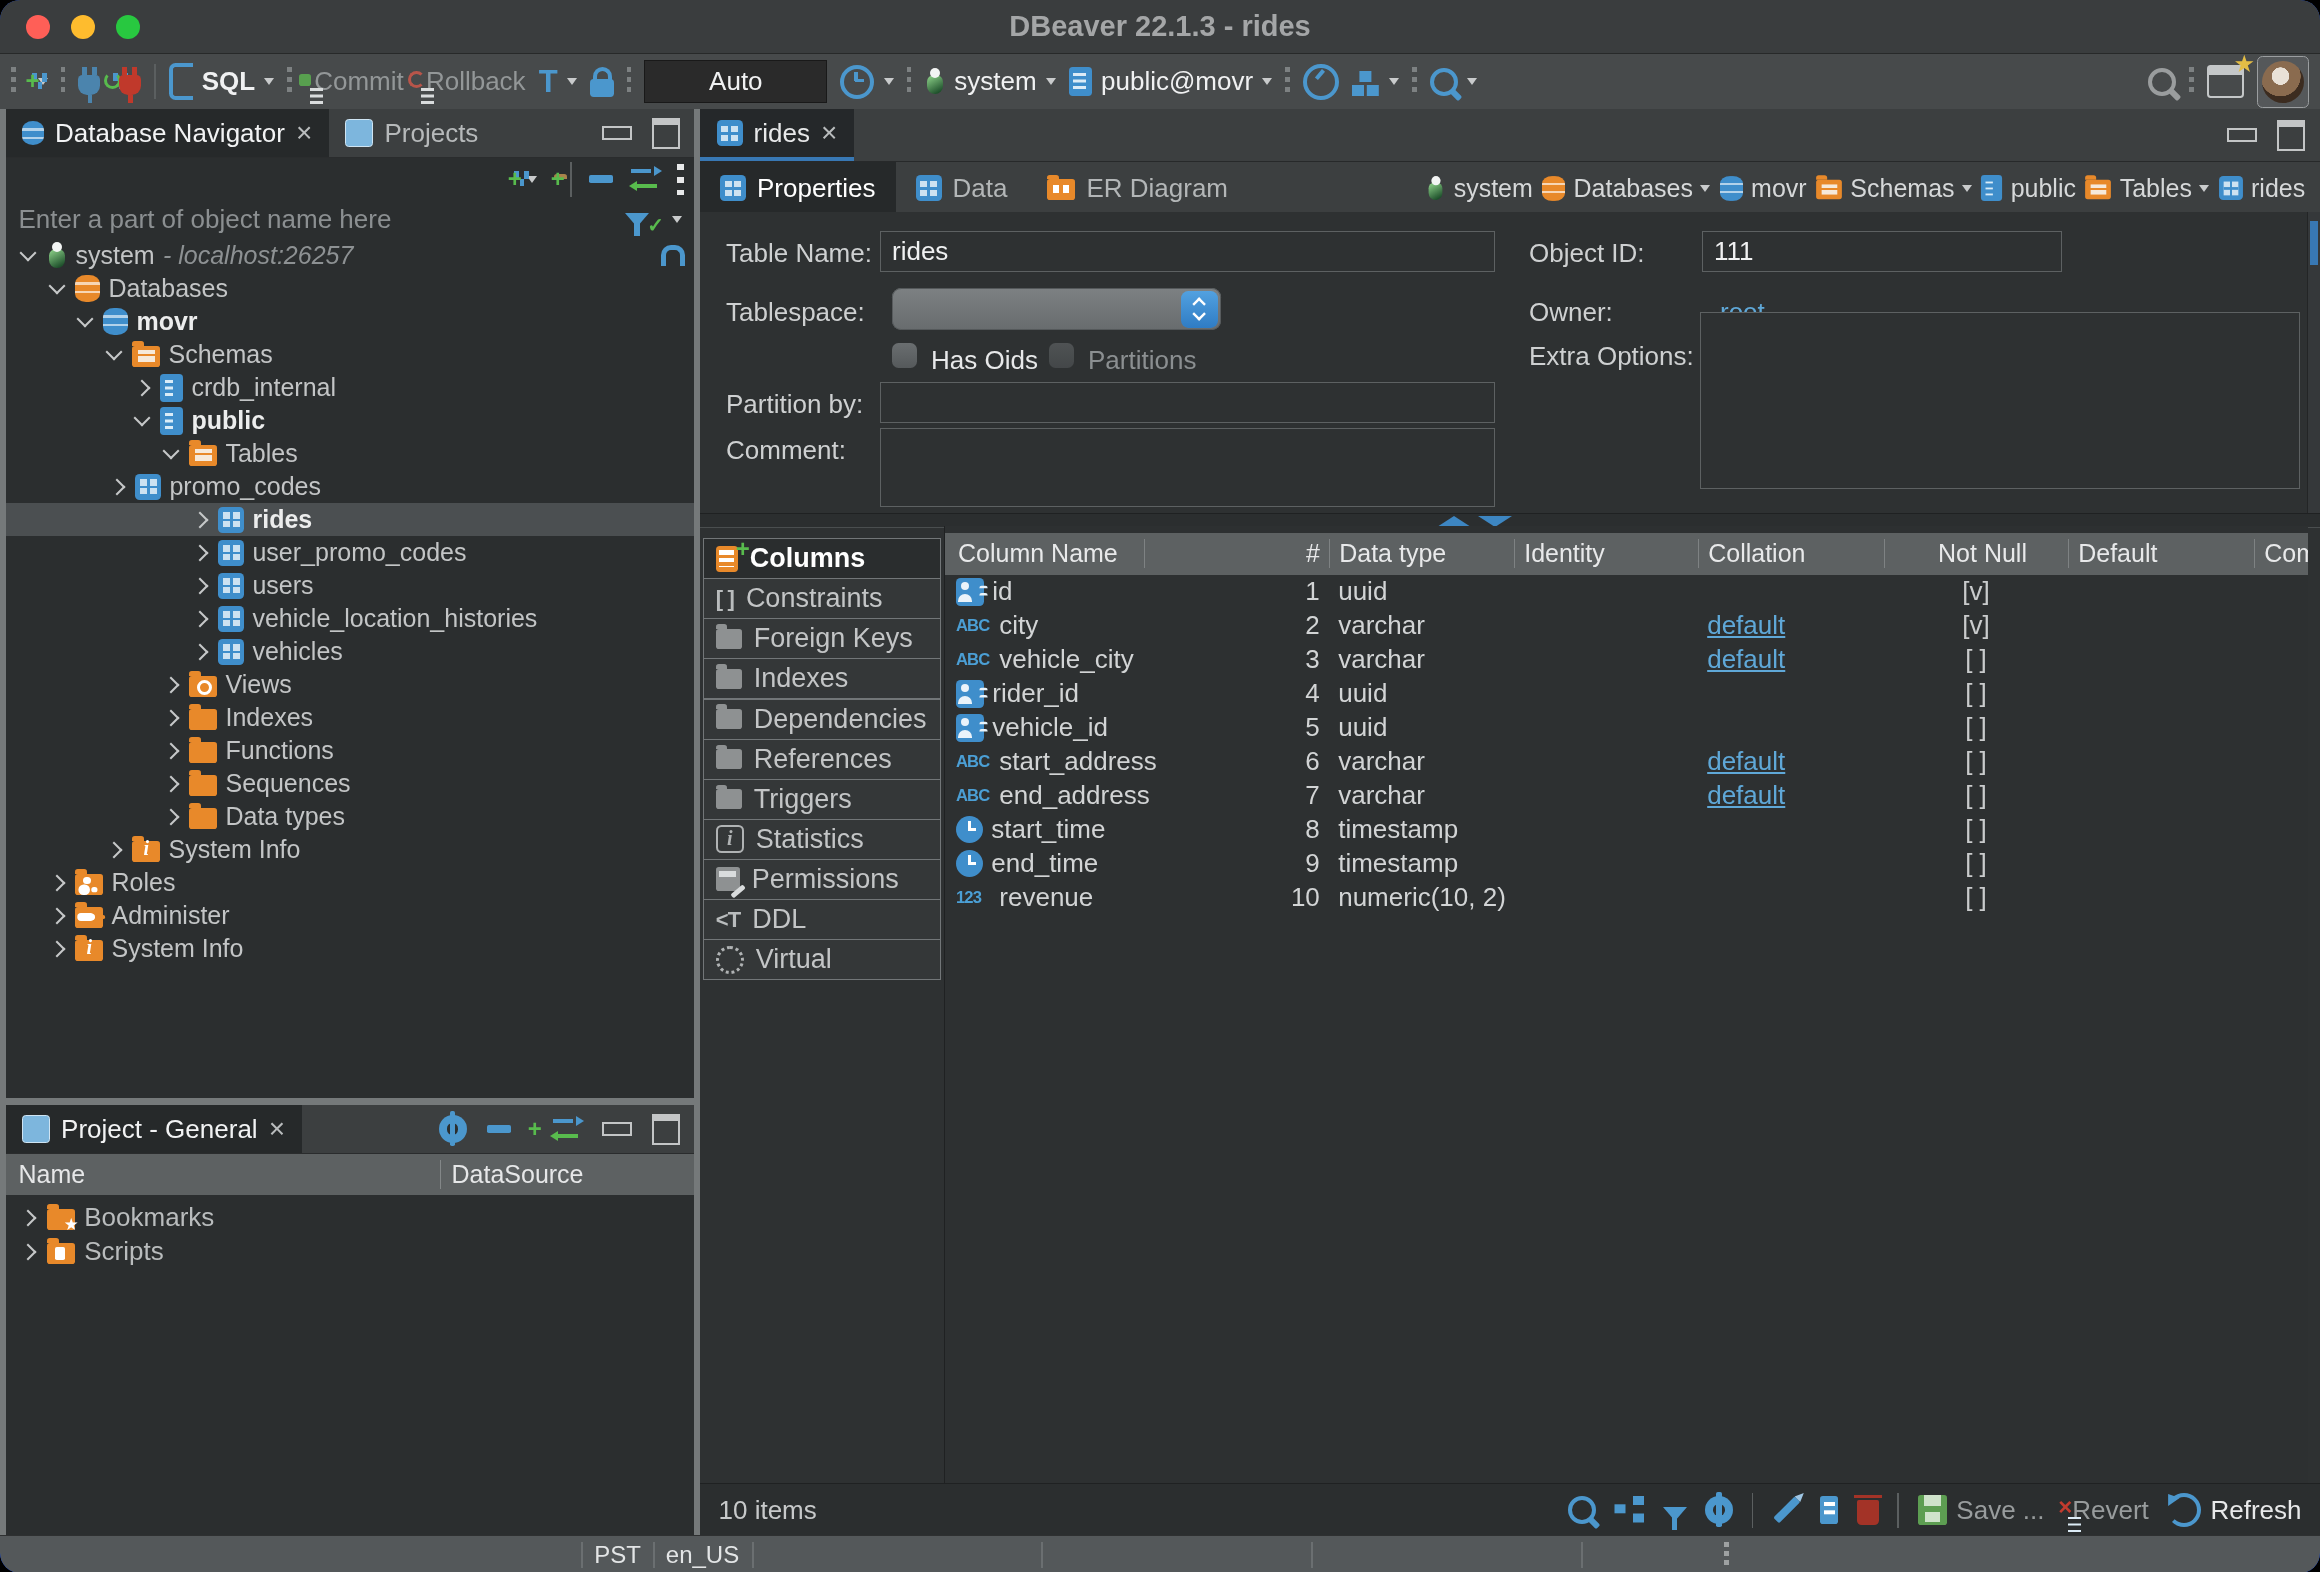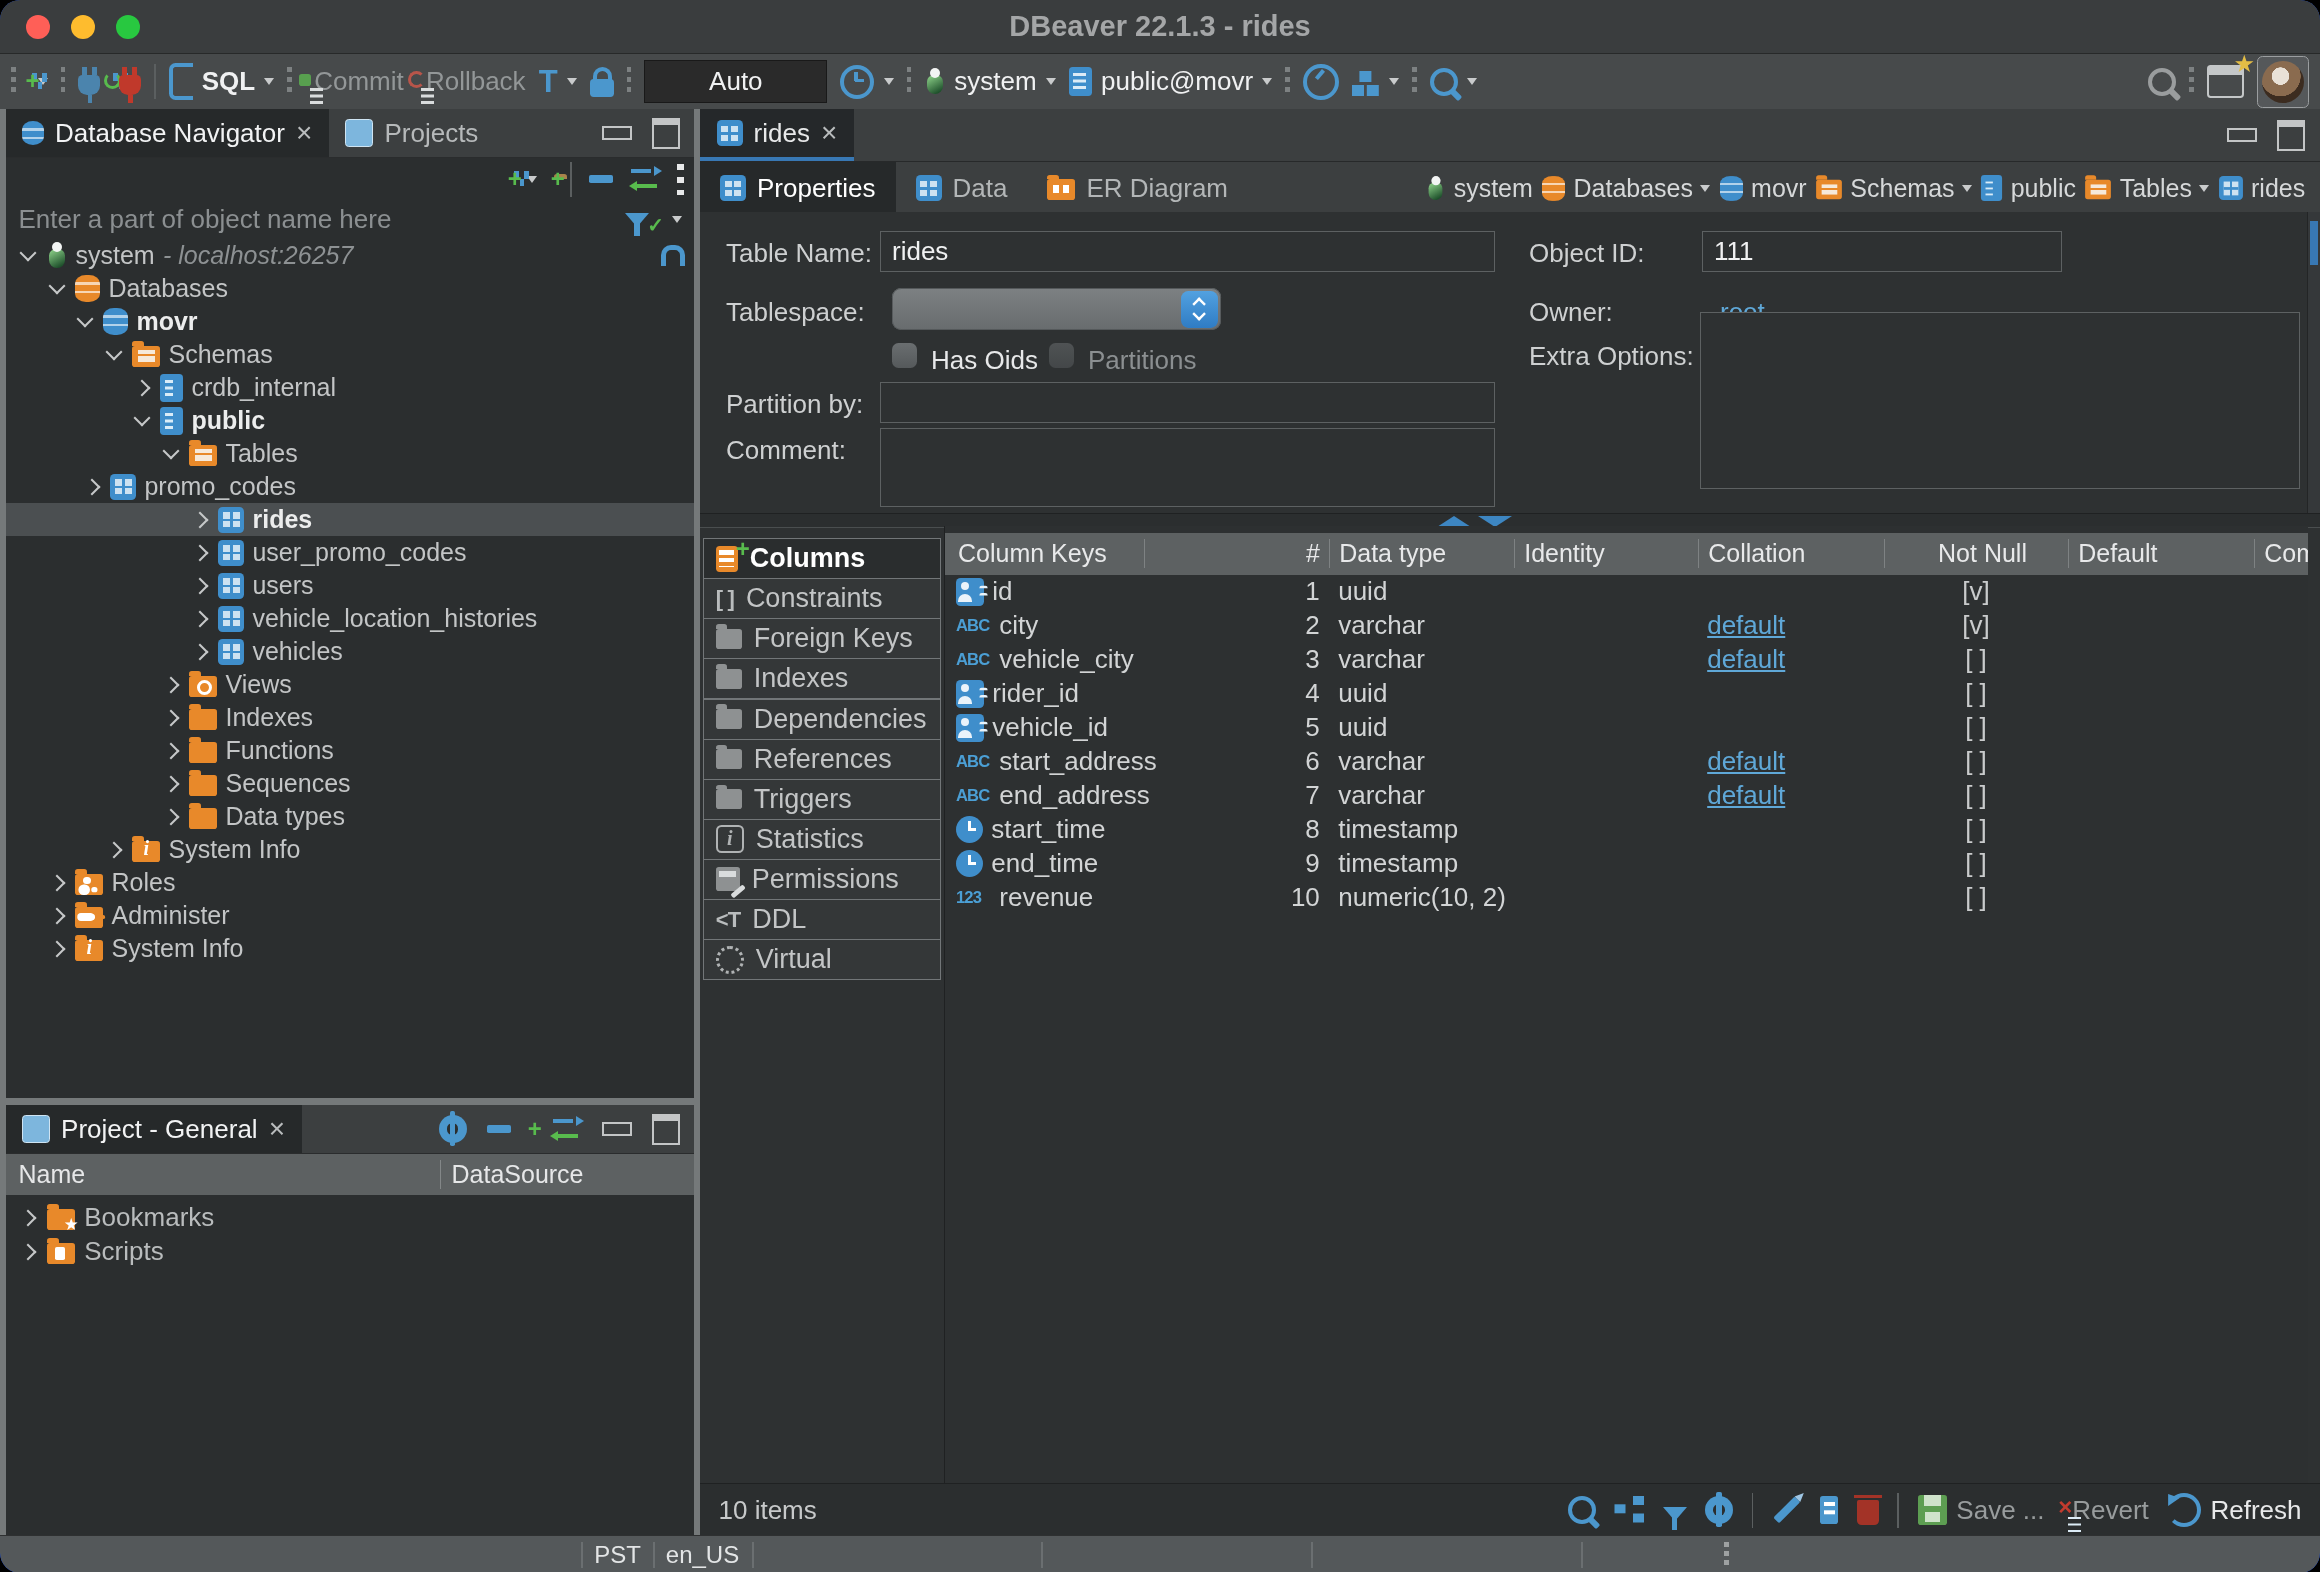--- a/index.html
+++ b/index.html
@@ -392,21 +392,21 @@
           <div class="tree-row" style="padding-left: 127px;">
             <span class="chev down"></span>
             <span class="ti ti-doc"></span>
             <span class="bold">public</span>
           </div>
           <div class="tree-row" style="padding-left: 156px;">
             <span class="chev down"></span>
             <span class="ti ti-table-folder"></span>
             <span>Tables</span>
           </div>
-          <div class="tree-row" style="padding-left: 77px;">
+          <div class="tree-row" style="padding-left: 102px;">
             <span class="chev right"></span>
             <span class="ti ti-table"></span>
             <span>promo_codes</span>
           </div>
           <div class="tree-row selected" style="padding-left: 185px;">
             <span class="chev right"></span>
             <span class="ti ti-table"></span>
             <span class="bold">rides</span>
           </div>
           <div class="tree-row" style="padding-left: 185px;">
@@ -657,21 +657,21 @@
             <span>DDL</span>
           </div>
           <div class="vtab">
             <span class="vt vt-virtual"></span>
             <span>Virtual</span>
           </div>
         </div>
 
       <div class="cols-grid">
         <div class="cg-header" id="cg-header">
-            <div class="h-name">Column Keys</div>
+            <div class="h-name">Column Name</div>
             <div class="h-ord">#</div>
             <div class="h-type">Data type</div>
             <div class="h-ident">Identity</div>
             <div class="h-coll">Collation</div>
             <div class="h-notnull">Not Null</div>
             <div class="h-default">Default</div>
             <div class="h-comment">Comm</div>
           </div>
         <div id="cg-rows">
             <div class="cg-row">

